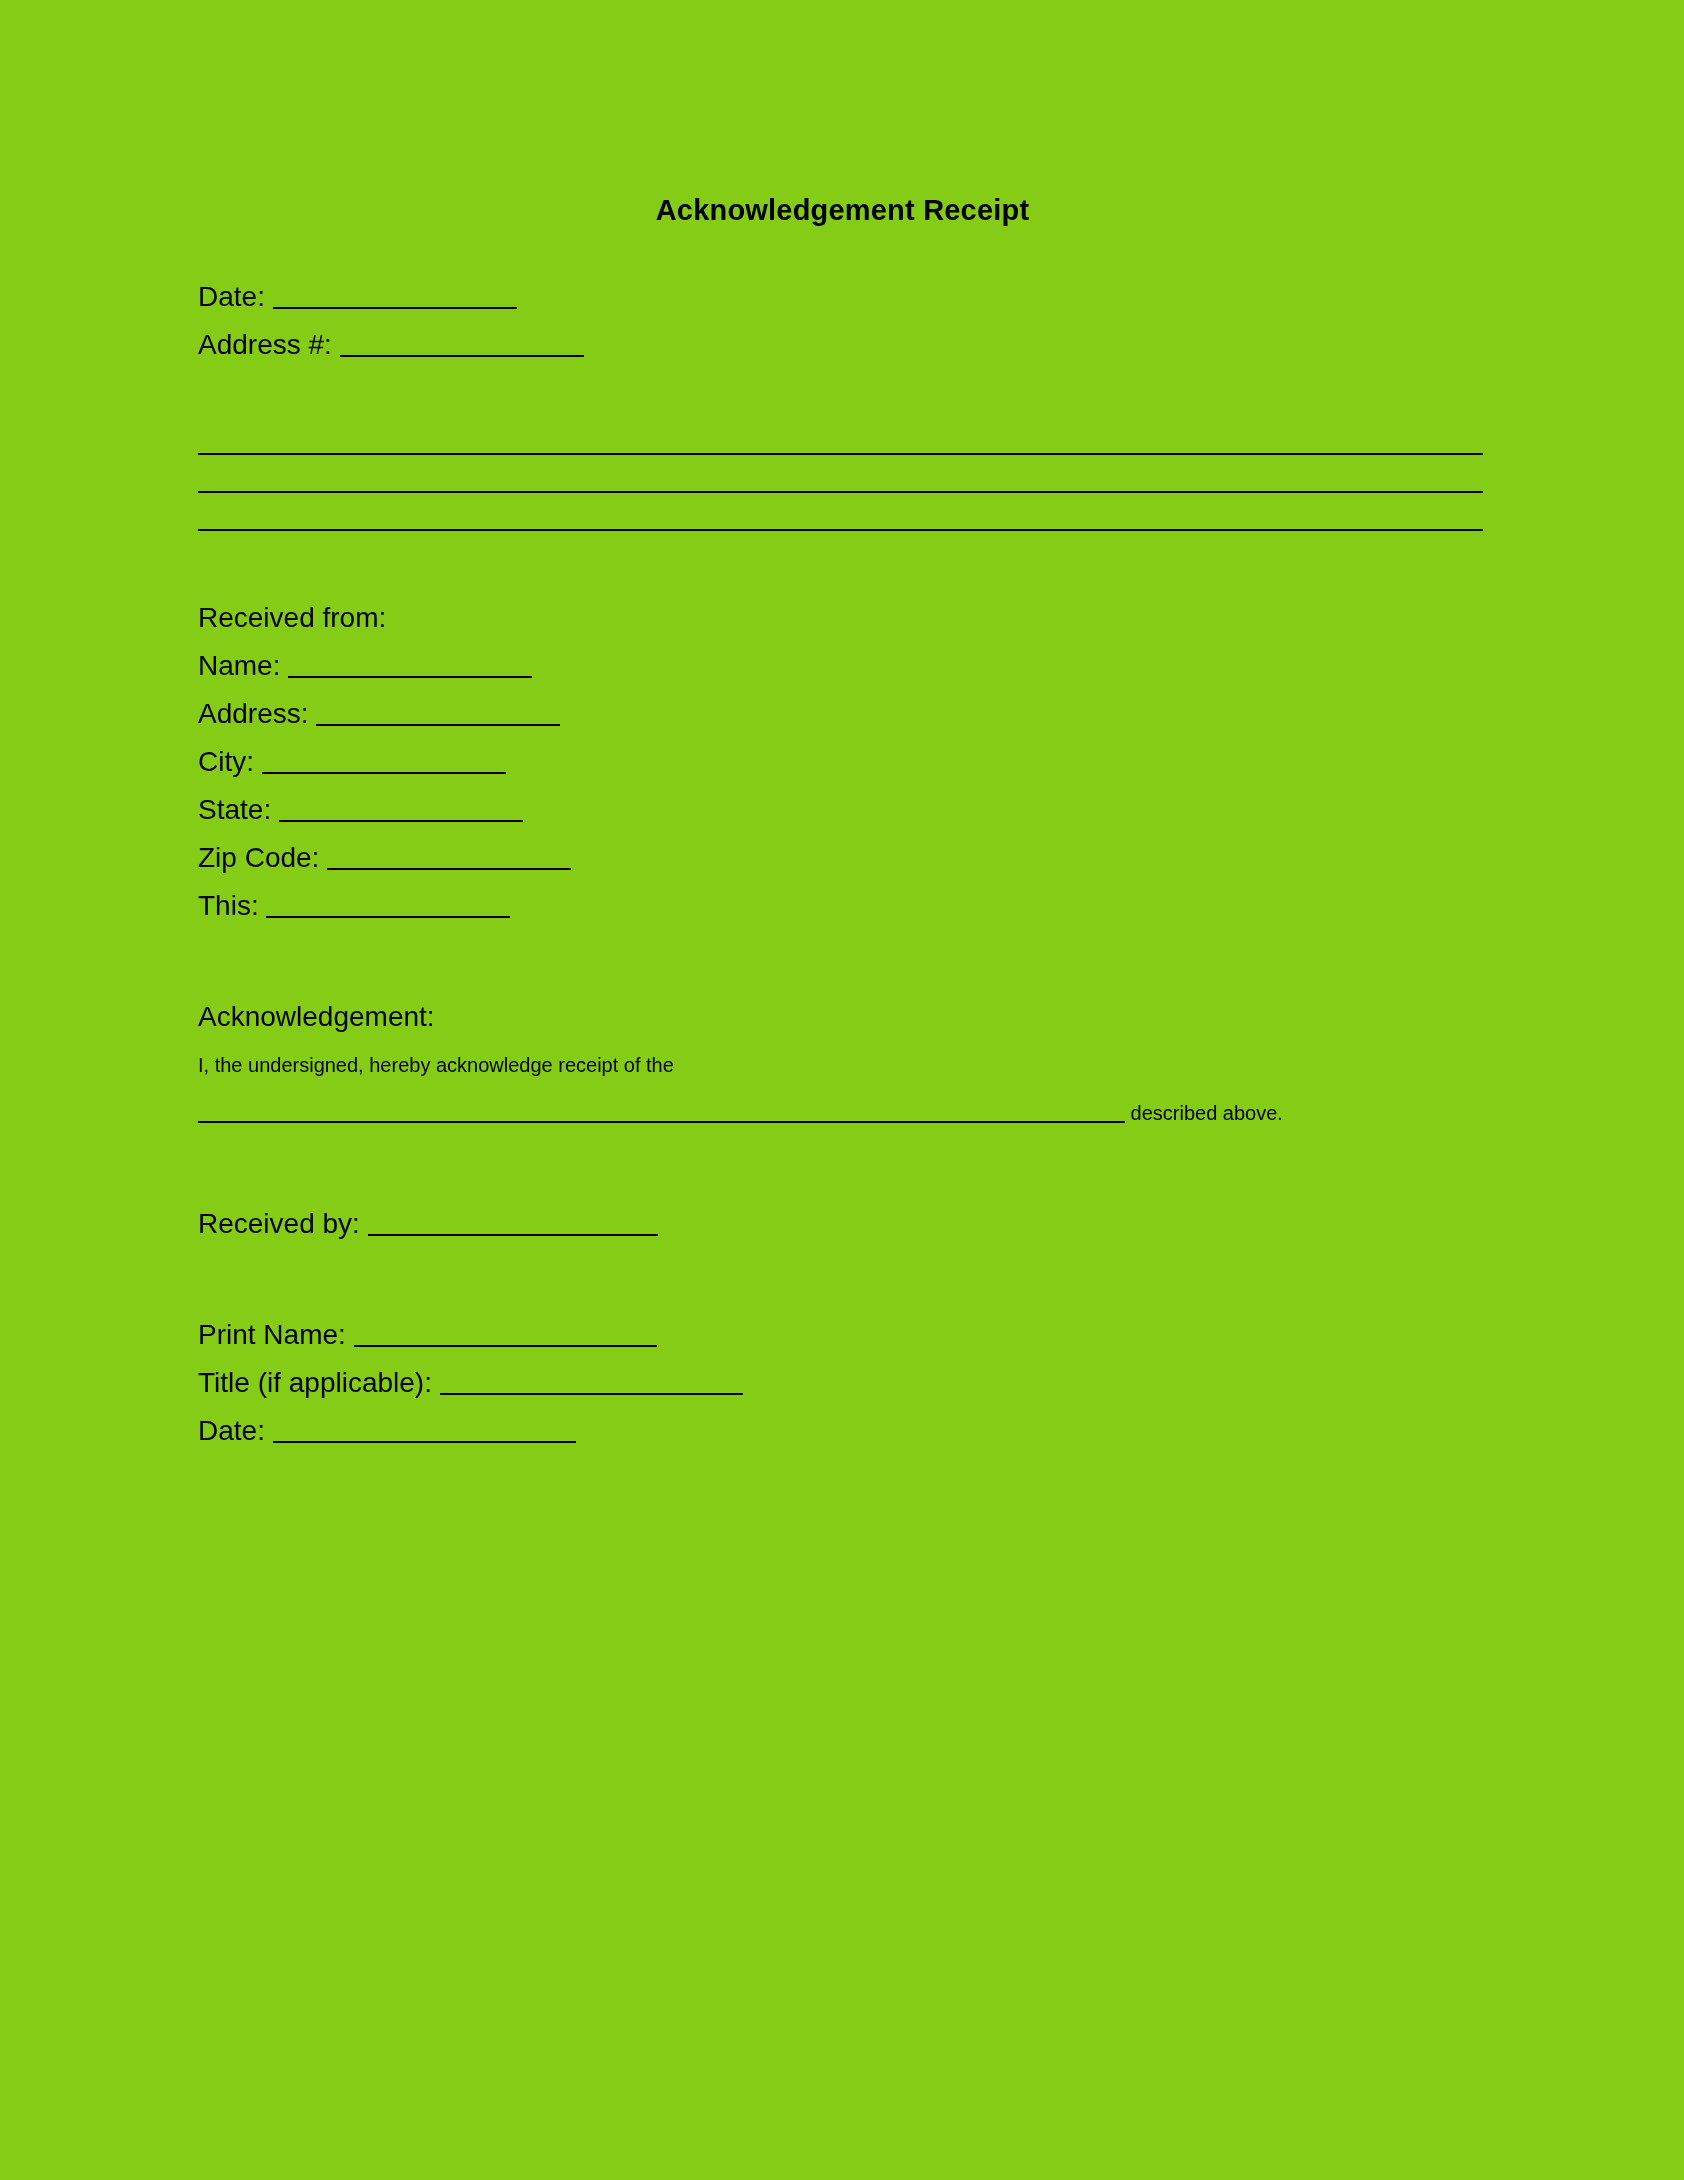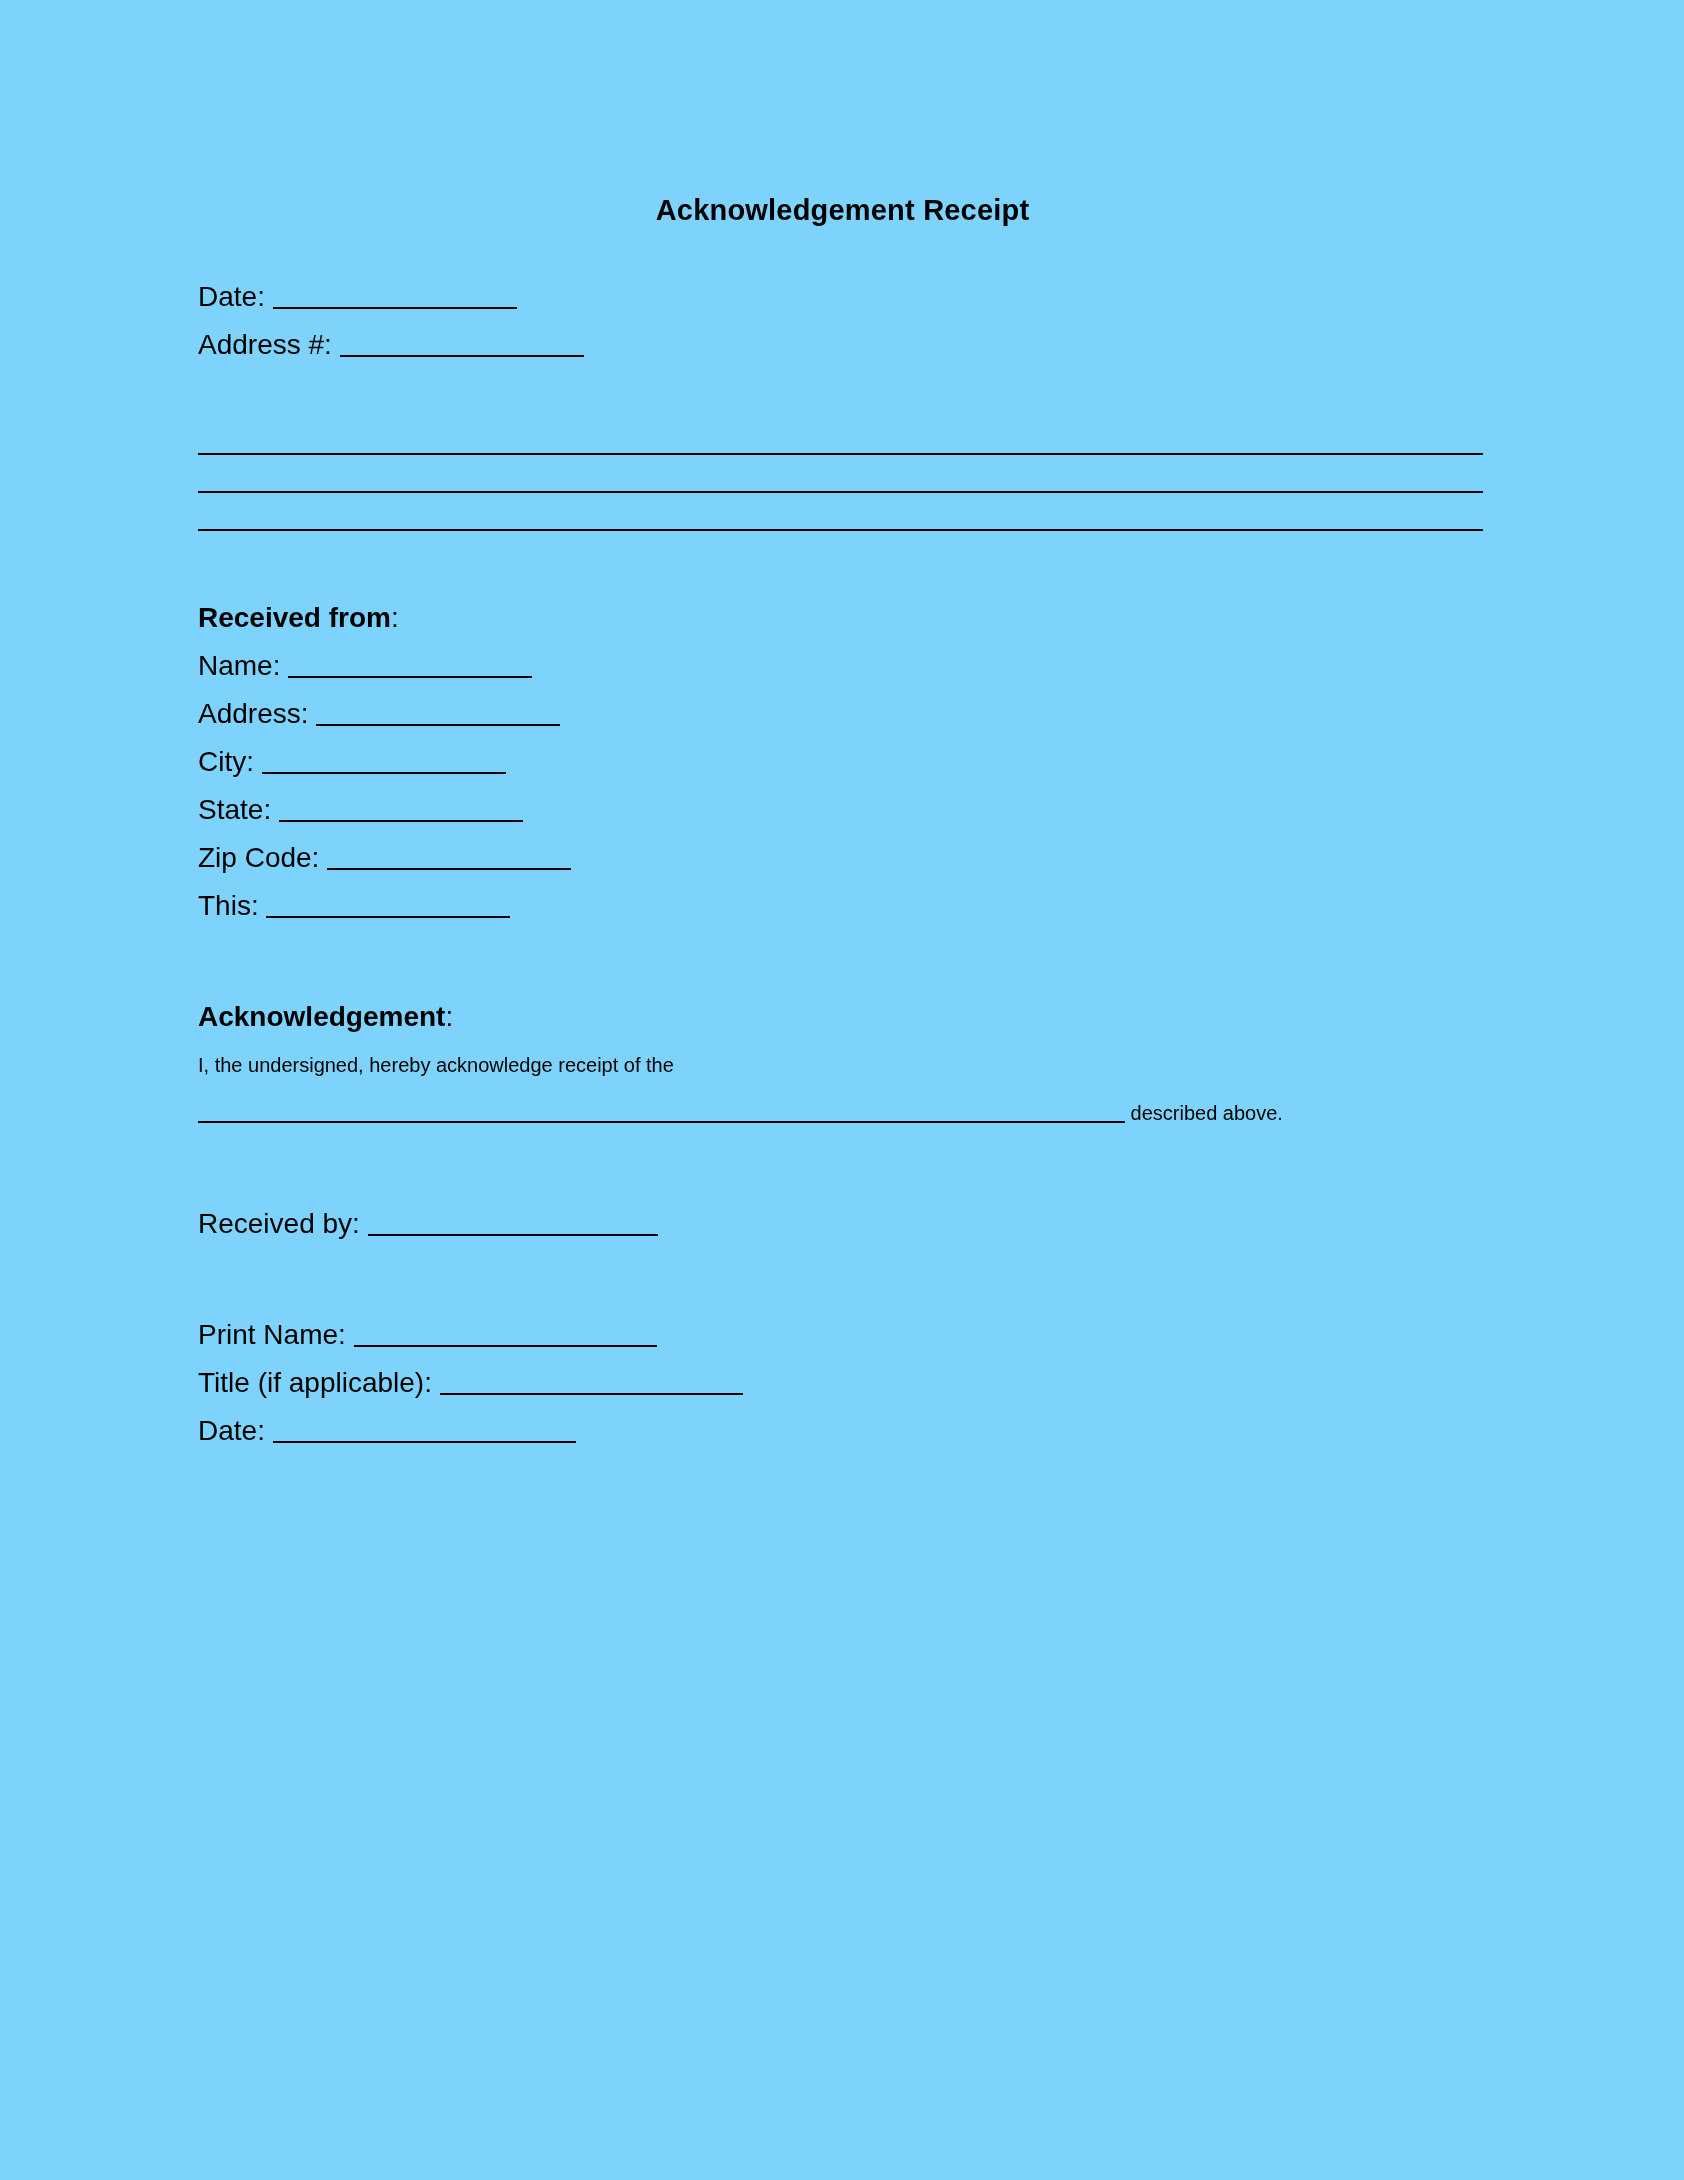--- a/index.html
+++ b/index.html
@@ -8,21 +8,21 @@
     background: #ffffff;
   }
   body {
     font-family: "Liberation Sans", sans-serif;
     color: #000000;
   }
   .page {
     position: relative;
     width: 1685px;
     height: 2181px;
-    background: #7dd3fc;
+    background: #84cc16;
     margin: 0 auto;
     overflow: hidden;
   }
   .sheet {
     position: absolute;
     left: 0;
     top: 0;
     width: 1685px;
     height: 2181px;
     box-sizing: border-box;
@@ -43,21 +43,21 @@
     left: 198px;
     top: 273px;
     width: 1286px;
   }
   .line {
     font-size: 28px;
     line-height: 48px;
     white-space: pre;
   }
   .lbl-bold {
-    font-weight: bold;
+    font-weight: normal;
   }
   .gap-md { height: 48px; }
   .gap-lg { height: 63px; }
 
   .blank {
     display: inline-block;
     border-bottom: 2.6px solid #000000;
     vertical-align: baseline;
     height: 25.6px;
     margin-bottom: -3.4px;

